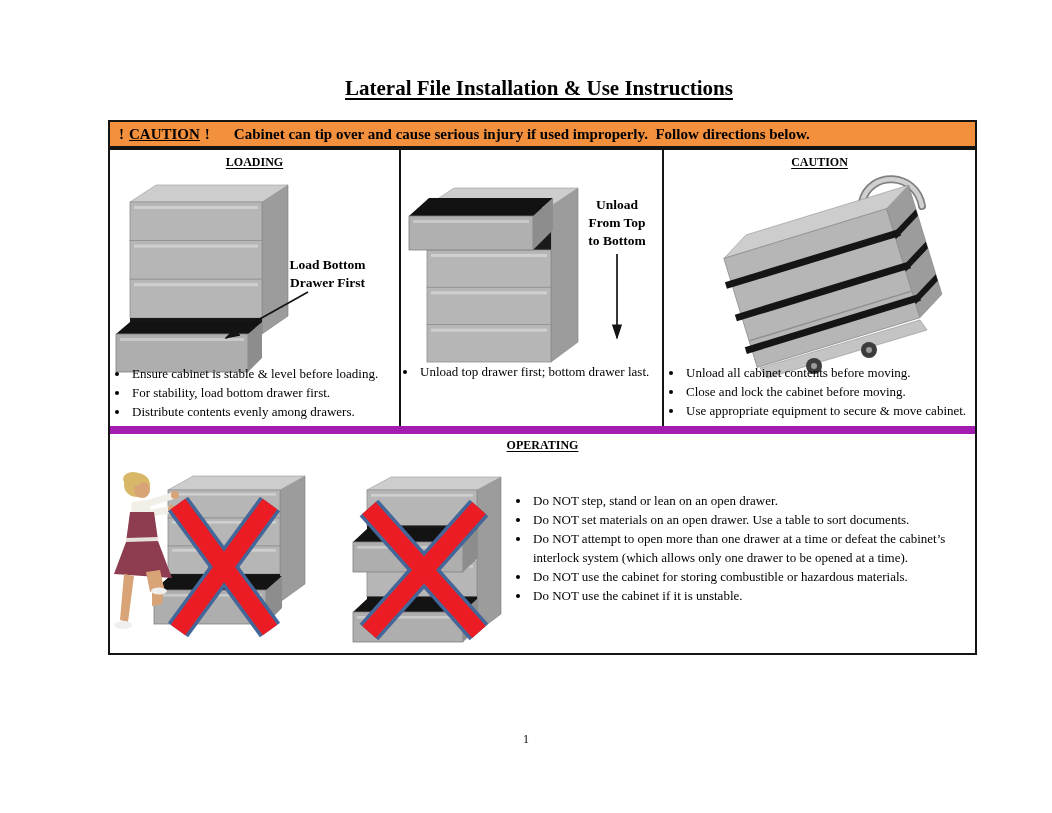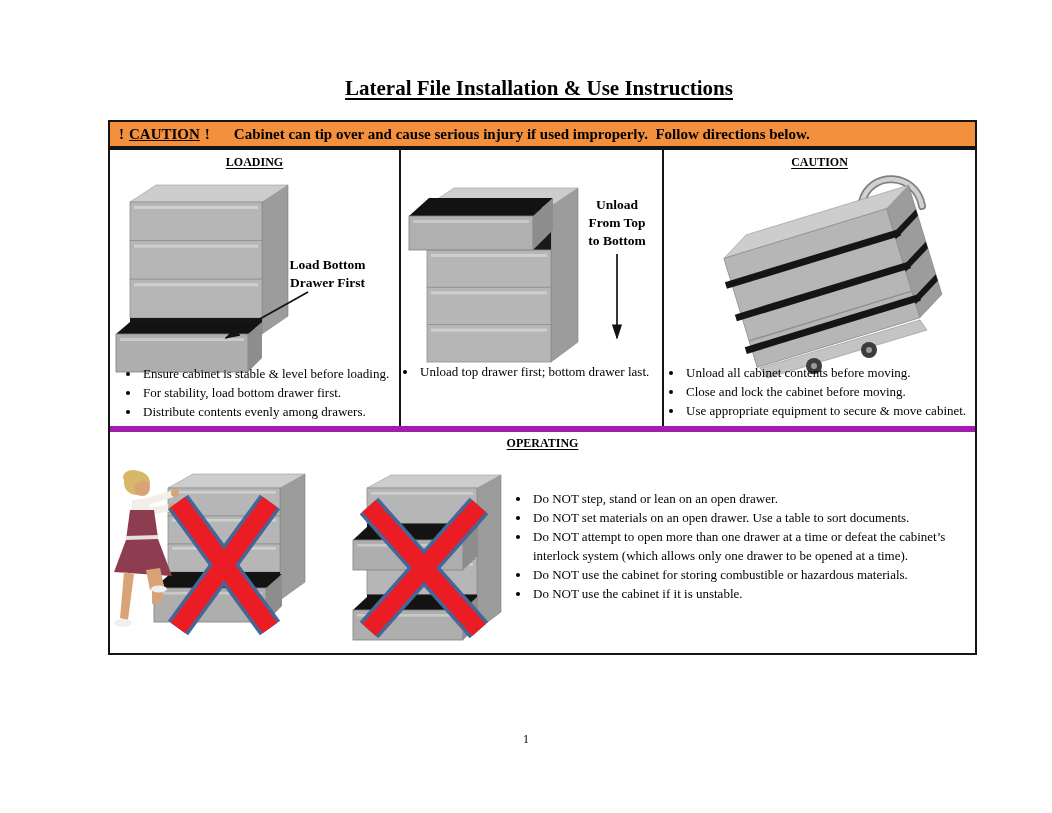--- a/index.html
+++ b/index.html
@@ -20,31 +20,31 @@
   .c-pre{margin-left:9px;}
   .c-word{text-decoration:underline;margin:0 5px;}
   .c-msg{margin-left:24px;}
   .tbl{
     position:absolute;left:108px;top:148px;width:869px;height:507px;
     border:2px solid #141414;box-sizing:border-box;
     display:grid;grid-template-columns:291px 263px 1fr;grid-template-rows:276px 1fr;
   }
   .cell{position:relative;box-sizing:border-box;overflow:hidden;}
   .c1,.c2{border-right:2px solid #141414;}
-  .op{grid-column:1/4;border-top:6px solid #a21caf;}
+  .op{grid-column:1/4;border-top:8px solid #a21caf;}
   .head{
     text-align:center;font-weight:bold;font-size:12px;margin-top:5px;
     text-decoration:underline;text-underline-offset:2px;
   }
   .op .head{margin-top:4px;}
   .scene{position:absolute;}
   .bullets{position:absolute;margin:0;font-size:13px;line-height:19px;list-style:disc;}
   .bullets li{padding-left:2px;}
   .nowrap li{white-space:nowrap;}
-  .c1 .bullets{left:14px;top:214px;width:284px;padding-left:17px;}
+  .c1 .bullets{left:3px;top:214px;width:284px;padding-left:17px;}
   .c2 .bullets{left:2px;top:212px;width:258px;padding-left:15px;}
   .c3 .bullets{left:4px;top:213px;width:302px;padding-left:16px;}
   .op .bullets{left:404px;top:57px;width:458px;padding-left:17px;}
   .callout{position:absolute;font-size:13.5px;line-height:1.32;text-align:center;font-weight:bold;}
   .callout.load{left:170px;top:106px;width:95px;}
   .callout.unload{left:182px;top:46px;width:68px;}
   .pageno{position:absolute;top:732px;left:0;width:100%;text-align:center;font-size:12px;}
 </style>
 </head>
 <body>

